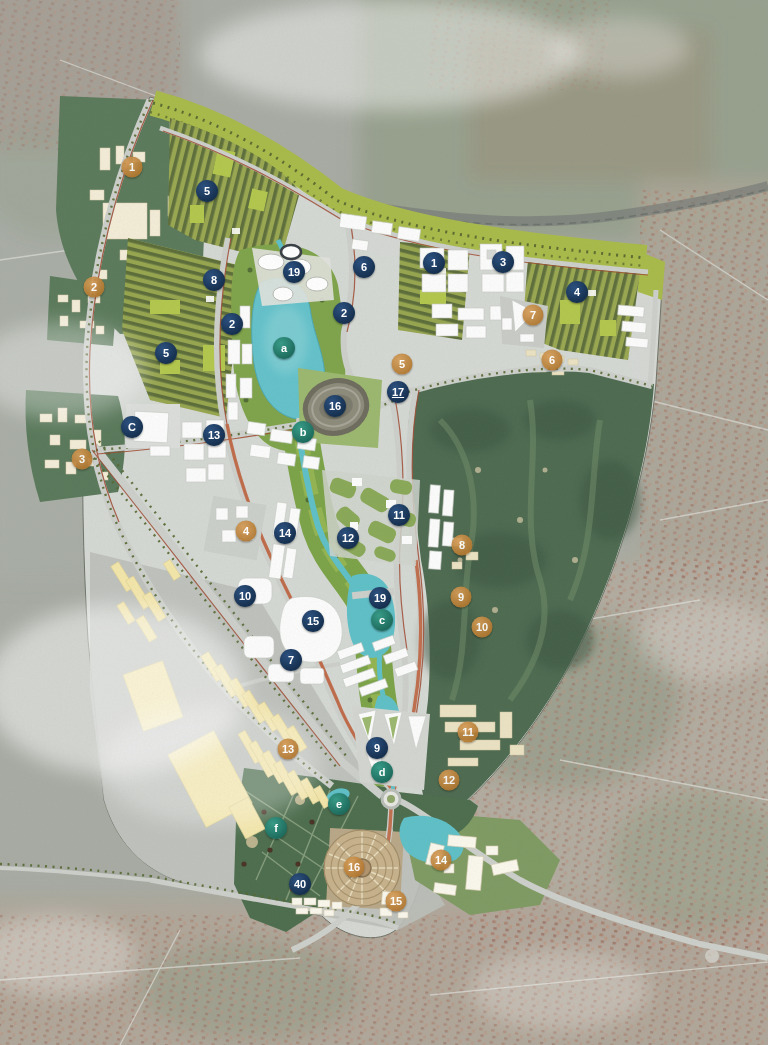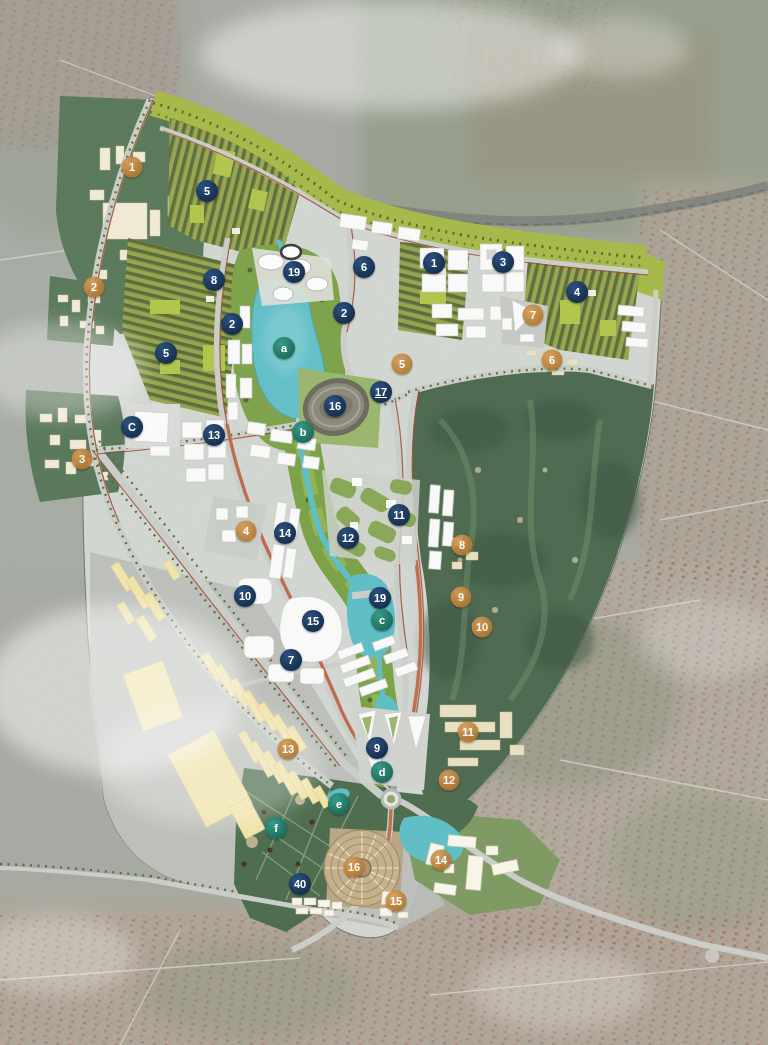--- a/index.html
+++ b/index.html
@@ -544,21 +544,21 @@
       <div class="mk navy" style="left: 291px; top: 660px;">7</div>
       <div class="mk navy" style="left: 214px; top: 280px;">8</div>
       <div class="mk navy" style="left: 377px; top: 748px;">9</div>
       <div class="mk navy" style="left: 245px; top: 596px;">10</div>
       <div class="mk navy" style="left: 399px; top: 515px;">11</div>
       <div class="mk navy" style="left: 348px; top: 538px;">12</div>
       <div class="mk navy" style="left: 214px; top: 435px;">13</div>
       <div class="mk navy" style="left: 285px; top: 533px;">14</div>
       <div class="mk navy" style="left: 313px; top: 621px;">15</div>
       <div class="mk navy" style="left: 335px; top: 406px;">16</div>
-      <div class="mk navy" style="left: 381px; top: 392px; text-decoration: underline;">17</div>
+      <div class="mk navy" style="left: 398px; top: 392px; text-decoration: underline;">17</div>
       <div class="mk navy" style="left: 294px; top: 272px;">19</div>
       <div class="mk navy" style="left: 380px; top: 598px;">19</div>
       <div class="mk navy" style="left: 300px; top: 884px;">40</div>
       <div class="mk bronze" style="left: 132px; top: 167px;">1</div>
       <div class="mk bronze" style="left: 94px; top: 287px;">2</div>
       <div class="mk bronze" style="left: 82px; top: 459px;">3</div>
       <div class="mk bronze" style="left: 246px; top: 531px;">4</div>
       <div class="mk bronze" style="left: 402px; top: 364px;">5</div>
       <div class="mk bronze" style="left: 552px; top: 360px;">6</div>
       <div class="mk bronze" style="left: 533px; top: 315px;">7</div>

